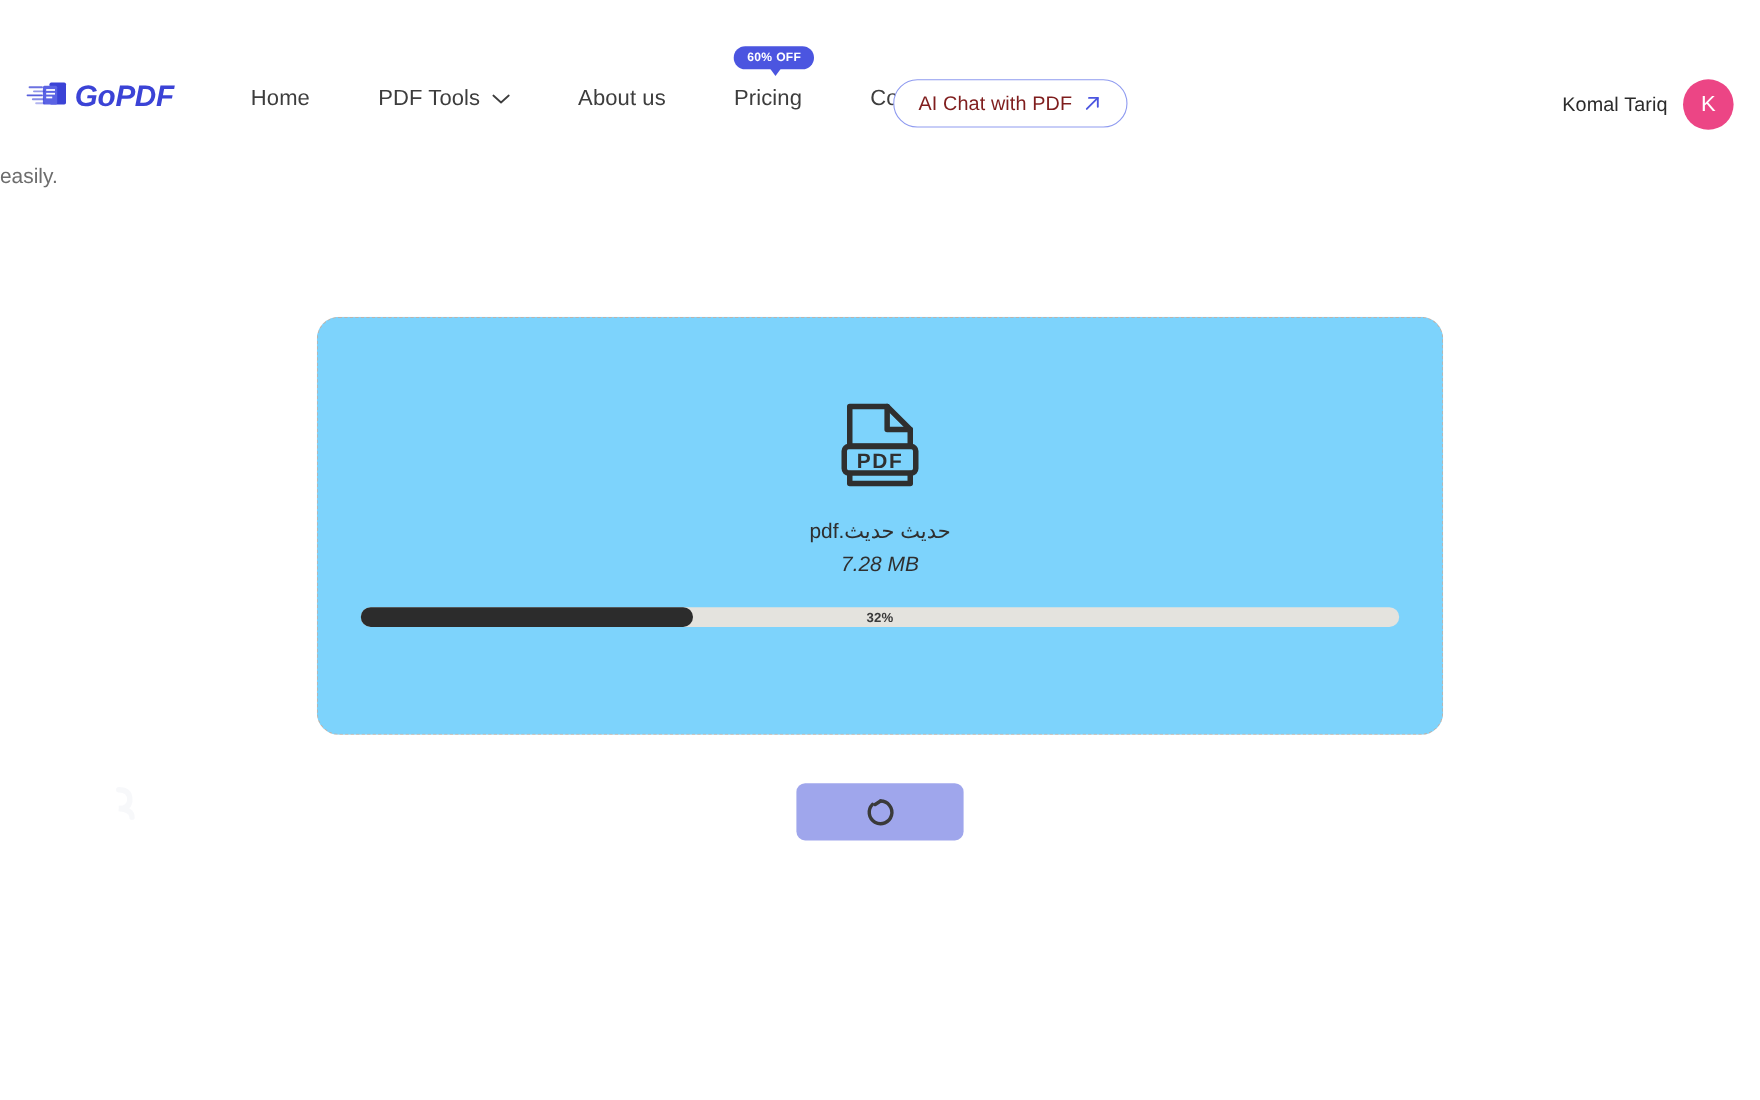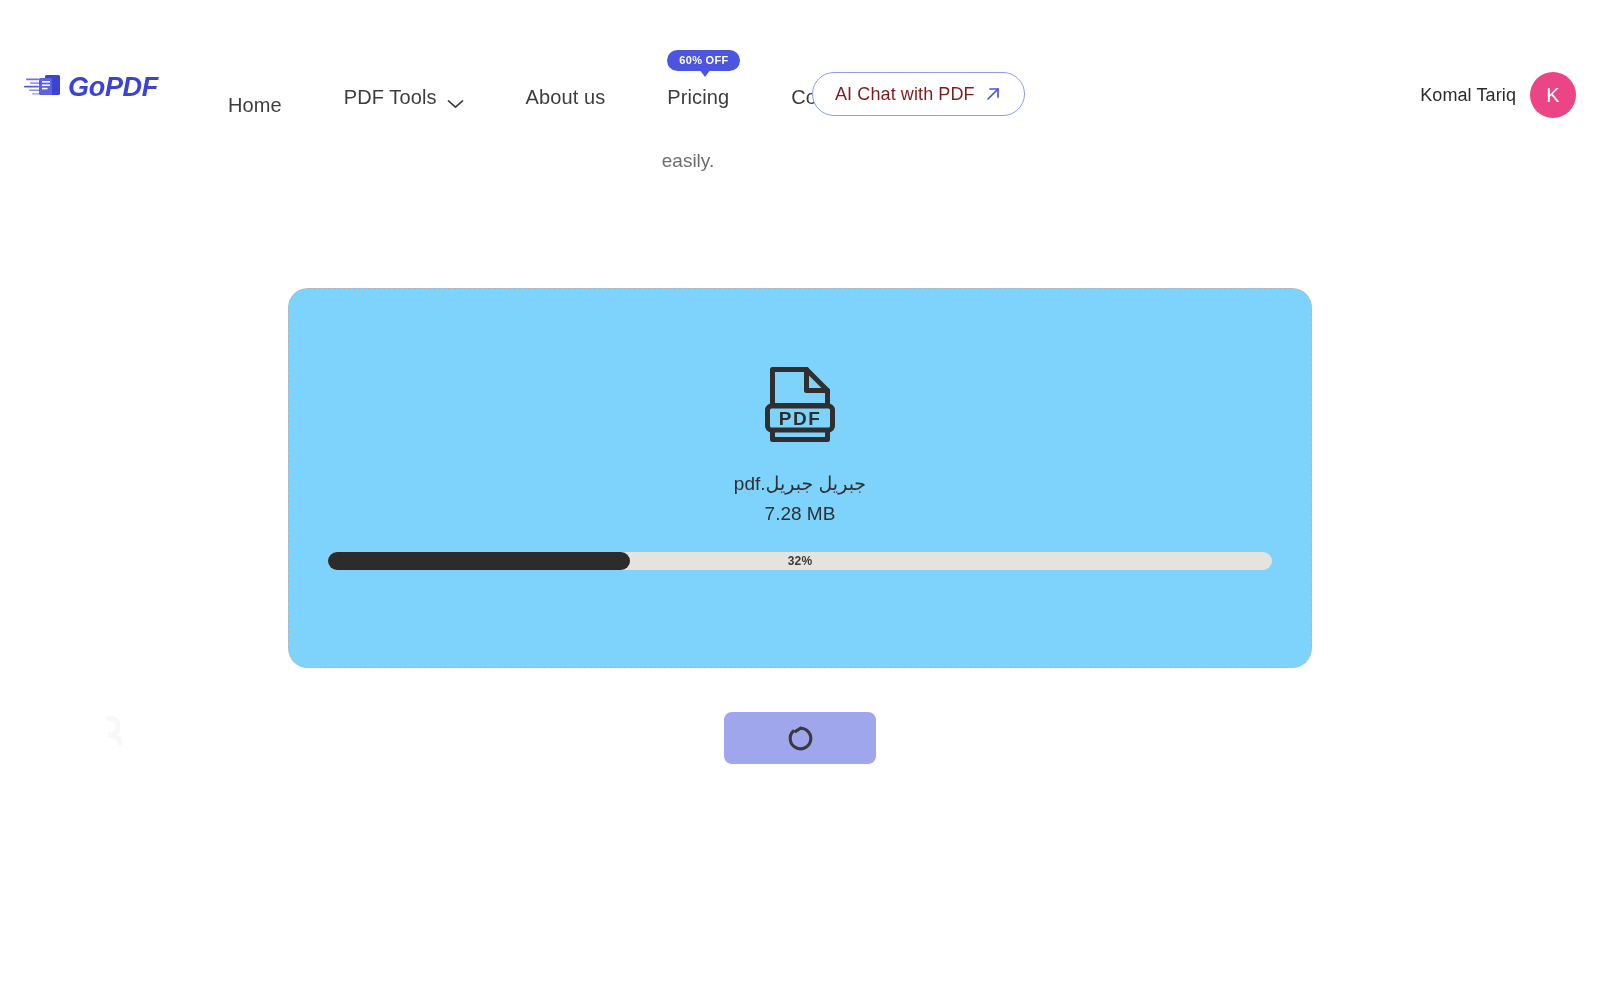--- a/index.html
+++ b/index.html
@@ -68,22 +68,22 @@
     color: #3d3d3d;
     letter-spacing: 0.1px;
     text-decoration: none;
     padding: 0 24px 0 0;
     display: flex;
     align-items: center;
     gap: 10px;
     white-space: nowrap;
     cursor: pointer;
   }
-  .nav-item:first-child { padding-left: 0; margin-top: 16px; }
-  .nav-gap { margin-right: 38px; align-items: flex-end; }
+  .nav-item:first-child { padding-left: 0; }
+  .nav-gap { margin-right: 38px; }
   .chevron-down {
     width: 17px;
     height: 10px;
     display: inline-block;
   }
 
   .promo-badge {
     position: absolute;
     left: 0;
     top: -36px;
@@ -165,21 +165,21 @@
     cursor: pointer;
     flex: none;
   }
 
   
   .page-intro {
     position: absolute;
     top: 126px;
     left: 0;
     width: 1376px;
-    text-align: center;
+    text-align: left;
     font-size: 19px;
     color: #6d6d6d;
     line-height: 30px;
     overflow: hidden;
     height: 54px;
     z-index: 1;
   }
   .intro-line-1 {
     color: #d8d8d8;
     font-size: 19px;
@@ -223,20 +223,21 @@
     text-align: center;
     direction: ltr;
     unicode-bidi: plaintext;
   }
   .file-size {
     font-size: 19px;
     color: #2f2f2f;
     line-height: 28px;
     margin-top: 3px;
     text-align: center;
+    font-style: italic;
   }
 
   .progress-wrap {
     position: relative;
     width: 944px;
     margin-top: 24px;
     height: 20px;
     display: flex;
     align-items: center;
   }
@@ -378,21 +379,21 @@
       <path d="M10.5 6.5 h34 L65.5 27.5 v15 h-55 z"></path>
       <path d="M44.5 6.5 v21 h21"></path>
       <rect x="5.5" y="43" width="65" height="24" rx="4"></rect>
       <path d="M10.5 67.5 v9 h55 v-9"></path>
     </g>
     <g fill="#2f2f2f" font-family="'Liberation Sans', sans-serif" font-size="19" font-weight="700" letter-spacing="1.5">
       <text x="38" y="62" text-anchor="middle">PDF</text>
     </g>
   </svg>
 
-  <div class="file-name">جبريل جبريل.pdf</div>
+  <div class="file-name">حديث حديث.pdf</div>
   <div class="file-size">7.28 MB</div>
 
   <div class="progress-wrap">
     <div class="progress-track" style="background: rgb(228, 227, 222);"></div>
     <div class="progress-fill" id="progress-fill" style="width: 302.08px; background: rgb(44, 44, 44);"></div>
     <div class="progress-label">32%</div>
   </div>
 
 </section>
 

